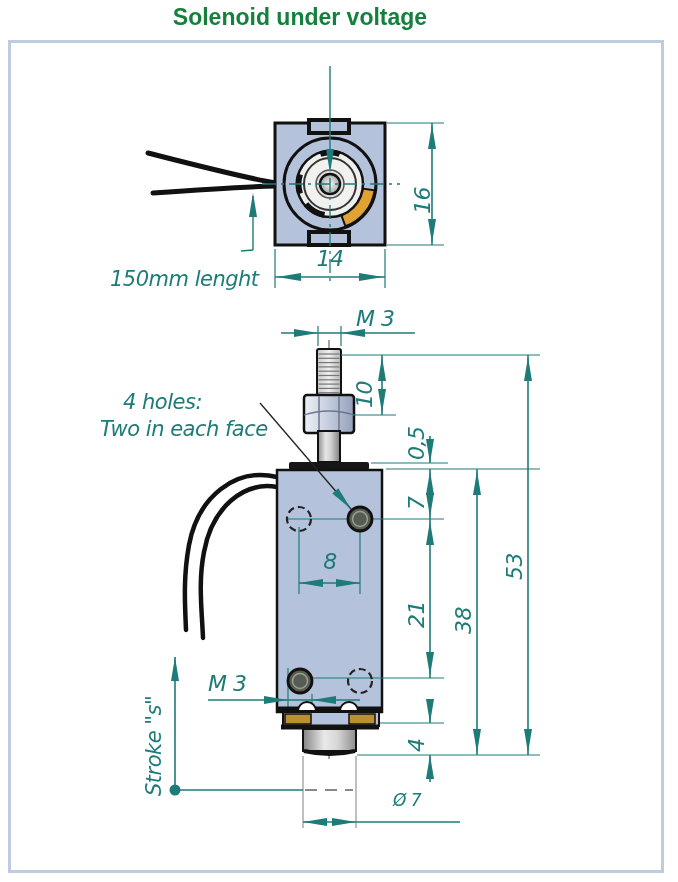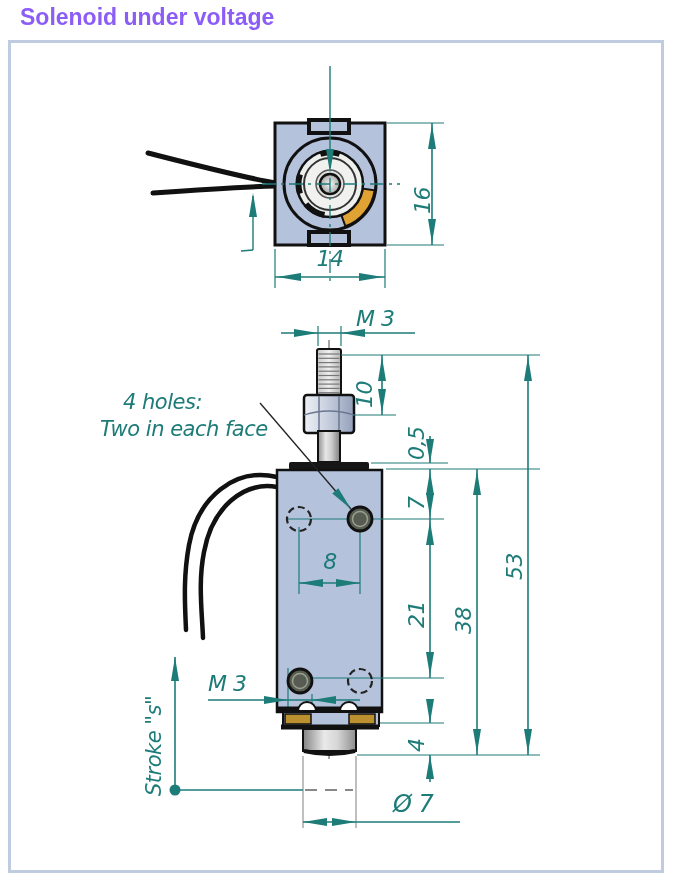--- a/index.html
+++ b/index.html
@@ -1,19 +1,19 @@
 <!DOCTYPE html>
 <html><head>
 <meta charset="utf-8">
 <style>
   html,body{margin:0;padding:0;background:#fff;}
   .stage{position:relative;width:678px;height:882px;background:#fff;overflow:hidden;
          font-family:"DejaVu Sans",sans-serif;}
-  .title{position:absolute;left:20px;top:4px;width:560px;text-align:left;
-         font-family:"Liberation Sans",sans-serif;font-weight:bold;font-size:23px;color:#8b5cf6;}
+  .title{position:absolute;left:20px;top:4px;width:560px;text-align:center;
+         font-family:"Liberation Sans",sans-serif;font-weight:bold;font-size:23px;color:#15803d;}
   .frame{position:absolute;left:8px;top:40px;width:656px;height:833px;
          border:3px solid #bfcbdf;background:#fff;box-sizing:border-box;}
   svg{position:absolute;left:0;top:0;}
   .cad{position:absolute;font-style:italic;color:#1d7b78;font-size:21px;
        letter-spacing:-0.5px;white-space:nowrap;line-height:1.15;}
   .dim{font-size:22px;}
   .rot{transform:rotate(-90deg);transform-origin:0 0;}
   .ctr{text-align:center;}
 </style>
 </head>
@@ -220,31 +220,32 @@
         <polygon points="288,700 264,696 264,704"></polygon>
         <polygon points="312,700 336,696 336,704"></polygon>
         <polygon points="299,583 323,579 323,587"></polygon>
         <polygon points="360,583 336,579 336,587"></polygon>
         <polygon points="303,822 327,818 327,826"></polygon>
         <polygon points="356,822 332,818 332,826"></polygon>
         <polygon points="175,657 171,681 179,681"></polygon>
       </g>
   </svg>
 
+  <div class="cad" style="left:110px;top:267px;">150mm lenght</div>
   <div class="cad" style="left:100px;top:390px;margin-left:23px;">4 holes:</div>
   <div class="cad" style="left:100px;top:417px;">Two in each face</div>
   <div class="cad rot" style="left:142px;top:796px;">Stroke "s"</div>
 
   <div class="cad dim rot" style="left:410px;top:214px;">16</div>
   <div class="cad dim ctr" style="left:305px;top:246px;width:50px;">14</div>
   <div class="cad dim" style="left:356px;top:306px;">M 3</div>
   <div class="cad dim rot" style="left:352px;top:408px;">10</div>
   <div class="cad dim rot" style="left:404px;top:460px;">0,5</div>
   <div class="cad dim rot" style="left:404px;top:510px;">7</div>
   <div class="cad dim ctr" style="left:318px;top:549px;width:24px;">8</div>
   <div class="cad dim rot" style="left:404px;top:628px;">21</div>
   <div class="cad dim rot" style="left:451px;top:634px;">38</div>
   <div class="cad dim rot" style="left:502px;top:580px;">53</div>
   <div class="cad dim rot" style="left:404px;top:752px;">4</div>
   <div class="cad dim" style="left:208px;top:671px;">M 3</div>
-  <div class="cad dim" style="left:393px;top:791px;font-size:24px;">Ø 7</div>
+  <div class="cad dim" style="left:393px;top:791px;font-size:17px;">Ø 7</div>
 
 </div>
 
 </body></html>

